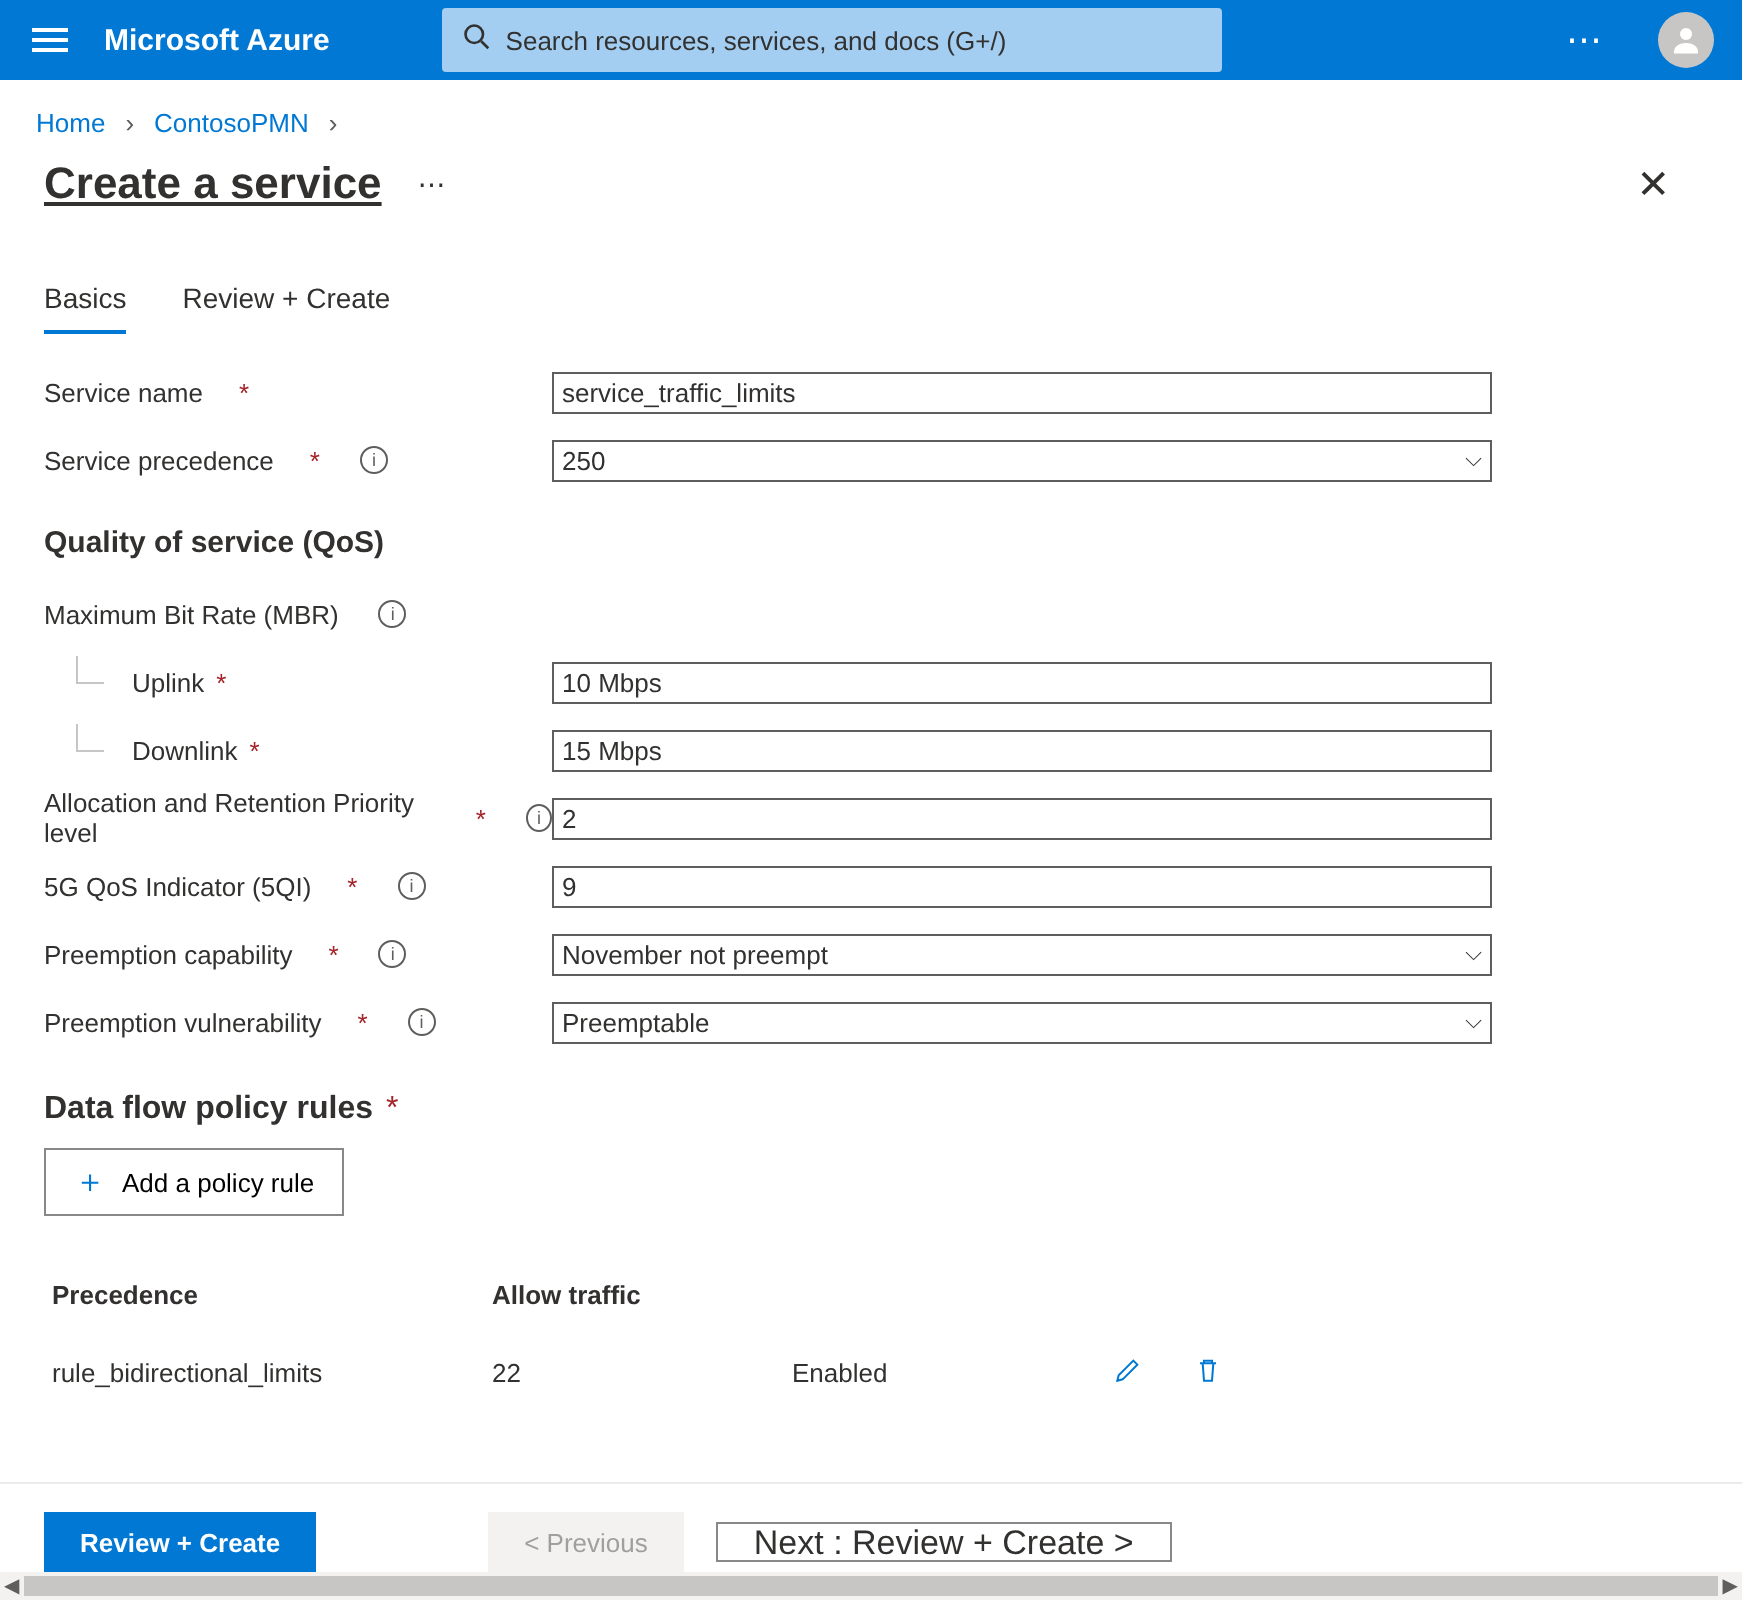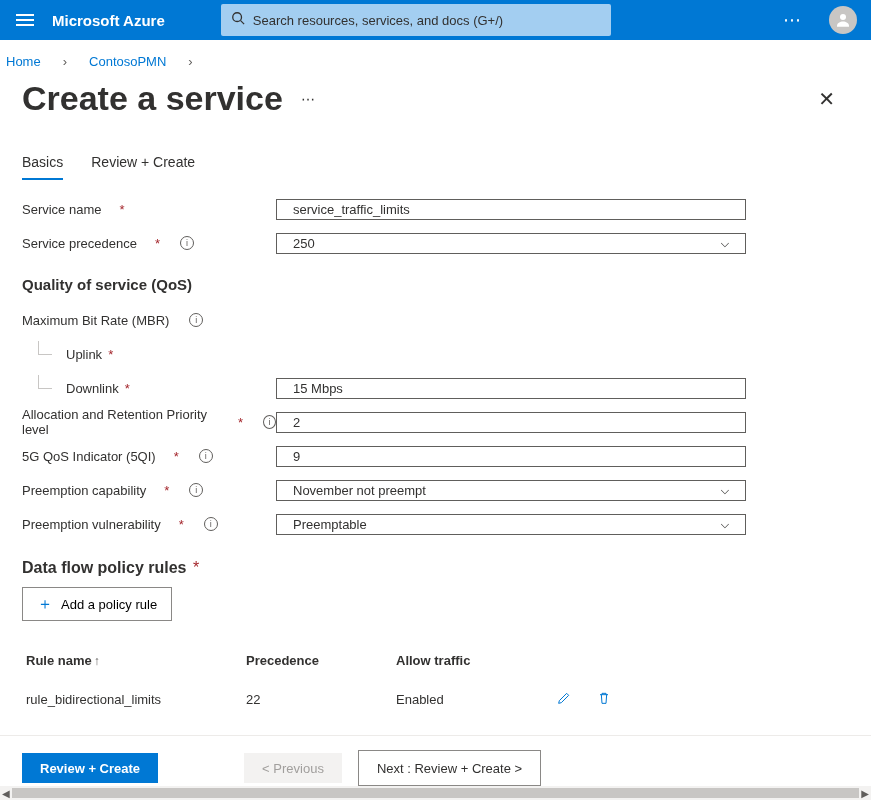--- a/index.html
+++ b/index.html
@@ -12,44 +12,44 @@
   .brand { color:#fff; font-size: 15px; font-weight:600; }
   .searchbox { flex: 0 0 390px; height: 32px; background: #a3cef1; border-radius: 2px; display:flex; align-items:center; padding: 0 10px; gap:8px; margin-left: 40px; }
   .searchbox input { border:none; background:transparent; outline:none; flex:1; font-size:13px; color:#323130; }
   .searchbox input::placeholder { color:#323130; }
   .topgap { flex:1; }
   .topmore { color:#fff; font-size:18px; letter-spacing:2px; cursor:pointer; margin-right: 10px; }
   .avatar { width:28px; height:28px; border-radius:50%; background:#c8c6c4; display:flex; align-items:center; justify-content:center; }
   .avatar svg { width:18px; height:18px; fill:#fff; }
 
   
-  .breadcrumb { padding: 14px 6px 6px; display:flex; gap:22px; align-items:flex-end; font-size:13px; }
+  .breadcrumb { padding: 14px 18px 6px; display:flex; gap:10px; align-items:flex-end; font-size:13px; }
   .breadcrumb a { color:#0078d4; text-decoration:none; cursor:pointer; }
   .bc-sep { color:#605e5c; }
 
   
   .pagetitle-row { display:flex; align-items:center; padding: 4px 22px 10px; }
-  .pagetitle { font-size:34px; font-weight:600; }
+  .pagetitle { font-size:22px; font-weight:600;text-decoration:underline; }
   .title-more { margin-left: 18px; color:#323130; letter-spacing:2px; cursor:pointer; font-size:14px; }
   .close-x { margin-left:auto; font-size:20px; color:#323130; cursor:pointer; padding-right: 14px; }
 
   
   .tabs { display:flex; gap:28px; padding: 26px 22px 0; border-bottom: none; }
   .tab { font-size:14px; padding-bottom:8px; cursor:pointer; color:#323130; }
   .tab.active { border-bottom: 2px solid #0078d4; font-weight:400; }
 
   
   .form { padding: 14px 22px 8px; font-size:13px; }
   .row { display:flex; align-items:center; min-height:30px; margin-bottom: 4px; }
   .label-col { width: 254px; display:flex; align-items:center; gap:16px; }
   .req { color:#a4262c; margin-left:2px; }
   .info { width:14px; height:14px; border:1px solid #605e5c; border-radius:50%; display:inline-flex; align-items:center; justify-content:center; font-size:9px; color:#605e5c; margin-left:4px; cursor:default; }
   .field-col { flex:1; max-width:470px; }
   .field-col input.txt, .field-col .select {
-    width:100%; height:21px; border:1px solid #605e5c; padding:0 16px; font-size:13px; background:#fff; color:#323130;
+    width:100%; height:21px; border:1px solid #605e5c; padding:0 4px; font-size:13px; background:#fff; color:#323130;
   }
   .select { display:flex; align-items:center; justify-content:space-between; cursor:pointer; }
   .chev { font-size:11px; color:#323130; }
 
   .section-h { font-weight:600; font-size:15px; margin: 18px 0 12px; }
   .tree-branch { width:18px; height:26px; position:relative; }
   .tree-branch::before { content:""; position:absolute; left:6px; top:0; height:13px; border-left:1px solid #c8c6c4; }
   .tree-branch::after  { content:""; position:absolute; left:6px; top:13px; width:14px; border-top:1px solid #c8c6c4; }
   .tree-branch.last::before { height:13px; }
   .sub-label { display:flex; align-items:center; gap:4px; flex:1; }
@@ -66,21 +66,21 @@
   .tbl-head { font-weight:600; font-size:13px; padding: 8px 4px; }
   .tbl-head .sort { font-size:12px; margin-left:2px; color:#605e5c; }
   .tbl-row { font-size:13px; padding: 14px 4px; }
   .row-actions { display:flex; gap:24px; }
   .icon-btn svg { width:16px; height:16px; stroke:#0078d4; fill:none; stroke-width:1.5; cursor:pointer; }
 
   
   .footer { position:absolute; left:0; right:0; bottom:14px; border-top:1px solid #edebe9; padding: 14px 22px 0; display:flex; gap:16px; align-items:center; }
   .btn-primary { background:#0078d4; color:#fff; border:none; height:30px; padding:0 18px; font-size:13px; font-weight:600; cursor:pointer; }
   .btn-secondary { background:#f3f2f1; color:#a19f9d; border:none; height:30px; padding:0 18px; font-size:13px; cursor:default; margin-left: 70px;}
-  .btn-outline { background:#fff; color:#323130; border:1px solid #8a8886; height:36px; padding:0 18px; font-size:13px; cursor:pointer; }
+  .btn-outline { background:#fff; color:#323130; border:1px solid #8a8886; height:20px; padding:0 18px; font-size:17px; cursor:pointer; }
 
   
   .hscroll { position:absolute; left:0; right:0; bottom:0; height:14px; background:#f3f2f1; display:flex; align-items:center; justify-content:space-between; padding:0 2px; }
   .hscroll .arrow { font-size:10px; color:#605e5c; }
   .hscroll .track { flex:1; height:10px; margin:0 2px; background:#f3f2f1; position:relative; }
   .hscroll .thumb { position:absolute; left:0; top:0; height:100%; width:100%; background:#c8c6c4; }
 </style>
 </head>
 <body>
 
@@ -166,20 +166,23 @@
   </div>
 
   <div class="row">
     <div class="label-col" style="padding-left:10px">
       <span class="tree-branch"></span>
       <div class="sub-label">
         <span>Uplink</span>
           <span class="req">*</span>
       </div>
     </div>
+    <div class="field-col">
+      <input class="txt" type="text" value="10 Mbps" style="">
+    </div>
   </div>
 
   <div class="row">
     <div class="label-col" style="padding-left:10px">
       <span class="tree-branch last"></span>
       <div class="sub-label">
         <span>Downlink</span>
           <span class="req">*</span>
       </div>
     </div>
@@ -242,23 +245,20 @@
     <span>Data flow policy rules</span> <span class="req">*</span>
   </div>
 
   <button class="add-btn">
     <span class="plus">＋</span>
     <span>Add a policy rule</span>
   </button>
 
   <div class="tbl">
     <div class="tbl-head">
-      <div>
-        <span>Rule name</span><span class="sort">↑</span>
-      </div>
       <div>Precedence</div>
       <div>Allow traffic</div>
       <div></div>
     </div>
     <div class="tbl-row">
       <div>rule_bidirectional_limits</div>
       <div>22</div>
       <div>Enabled</div>
       <div class="row-actions">
         <span class="icon-btn">

